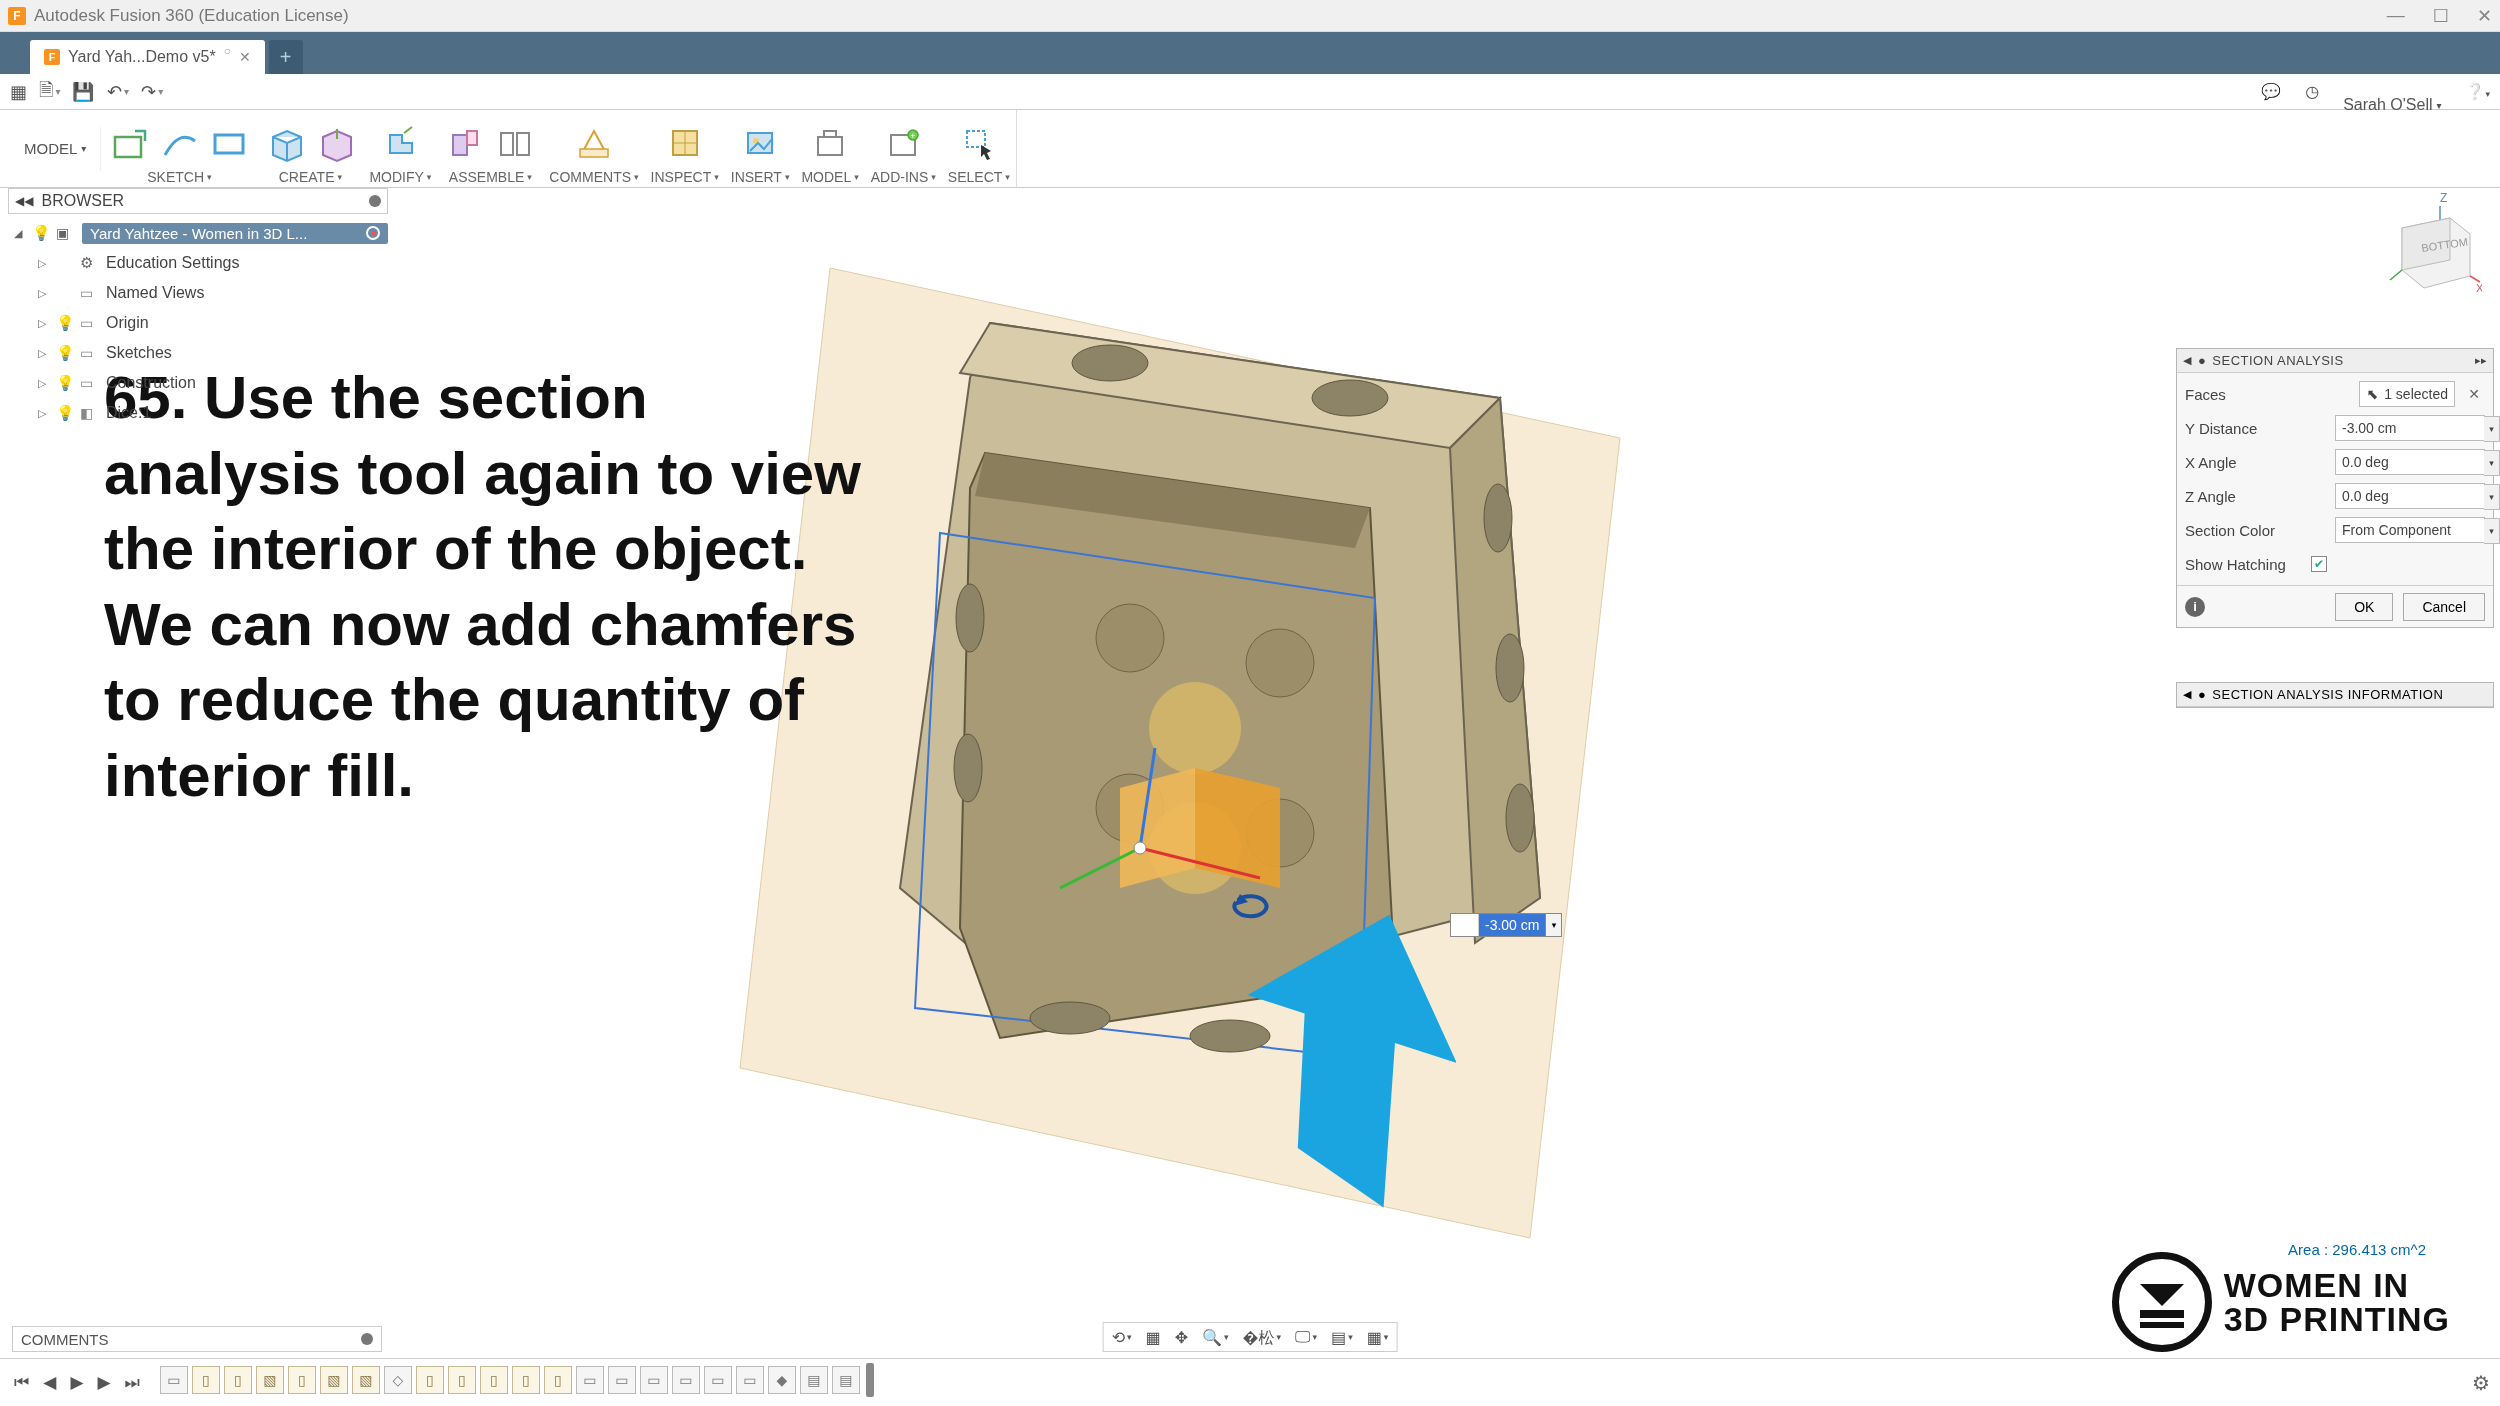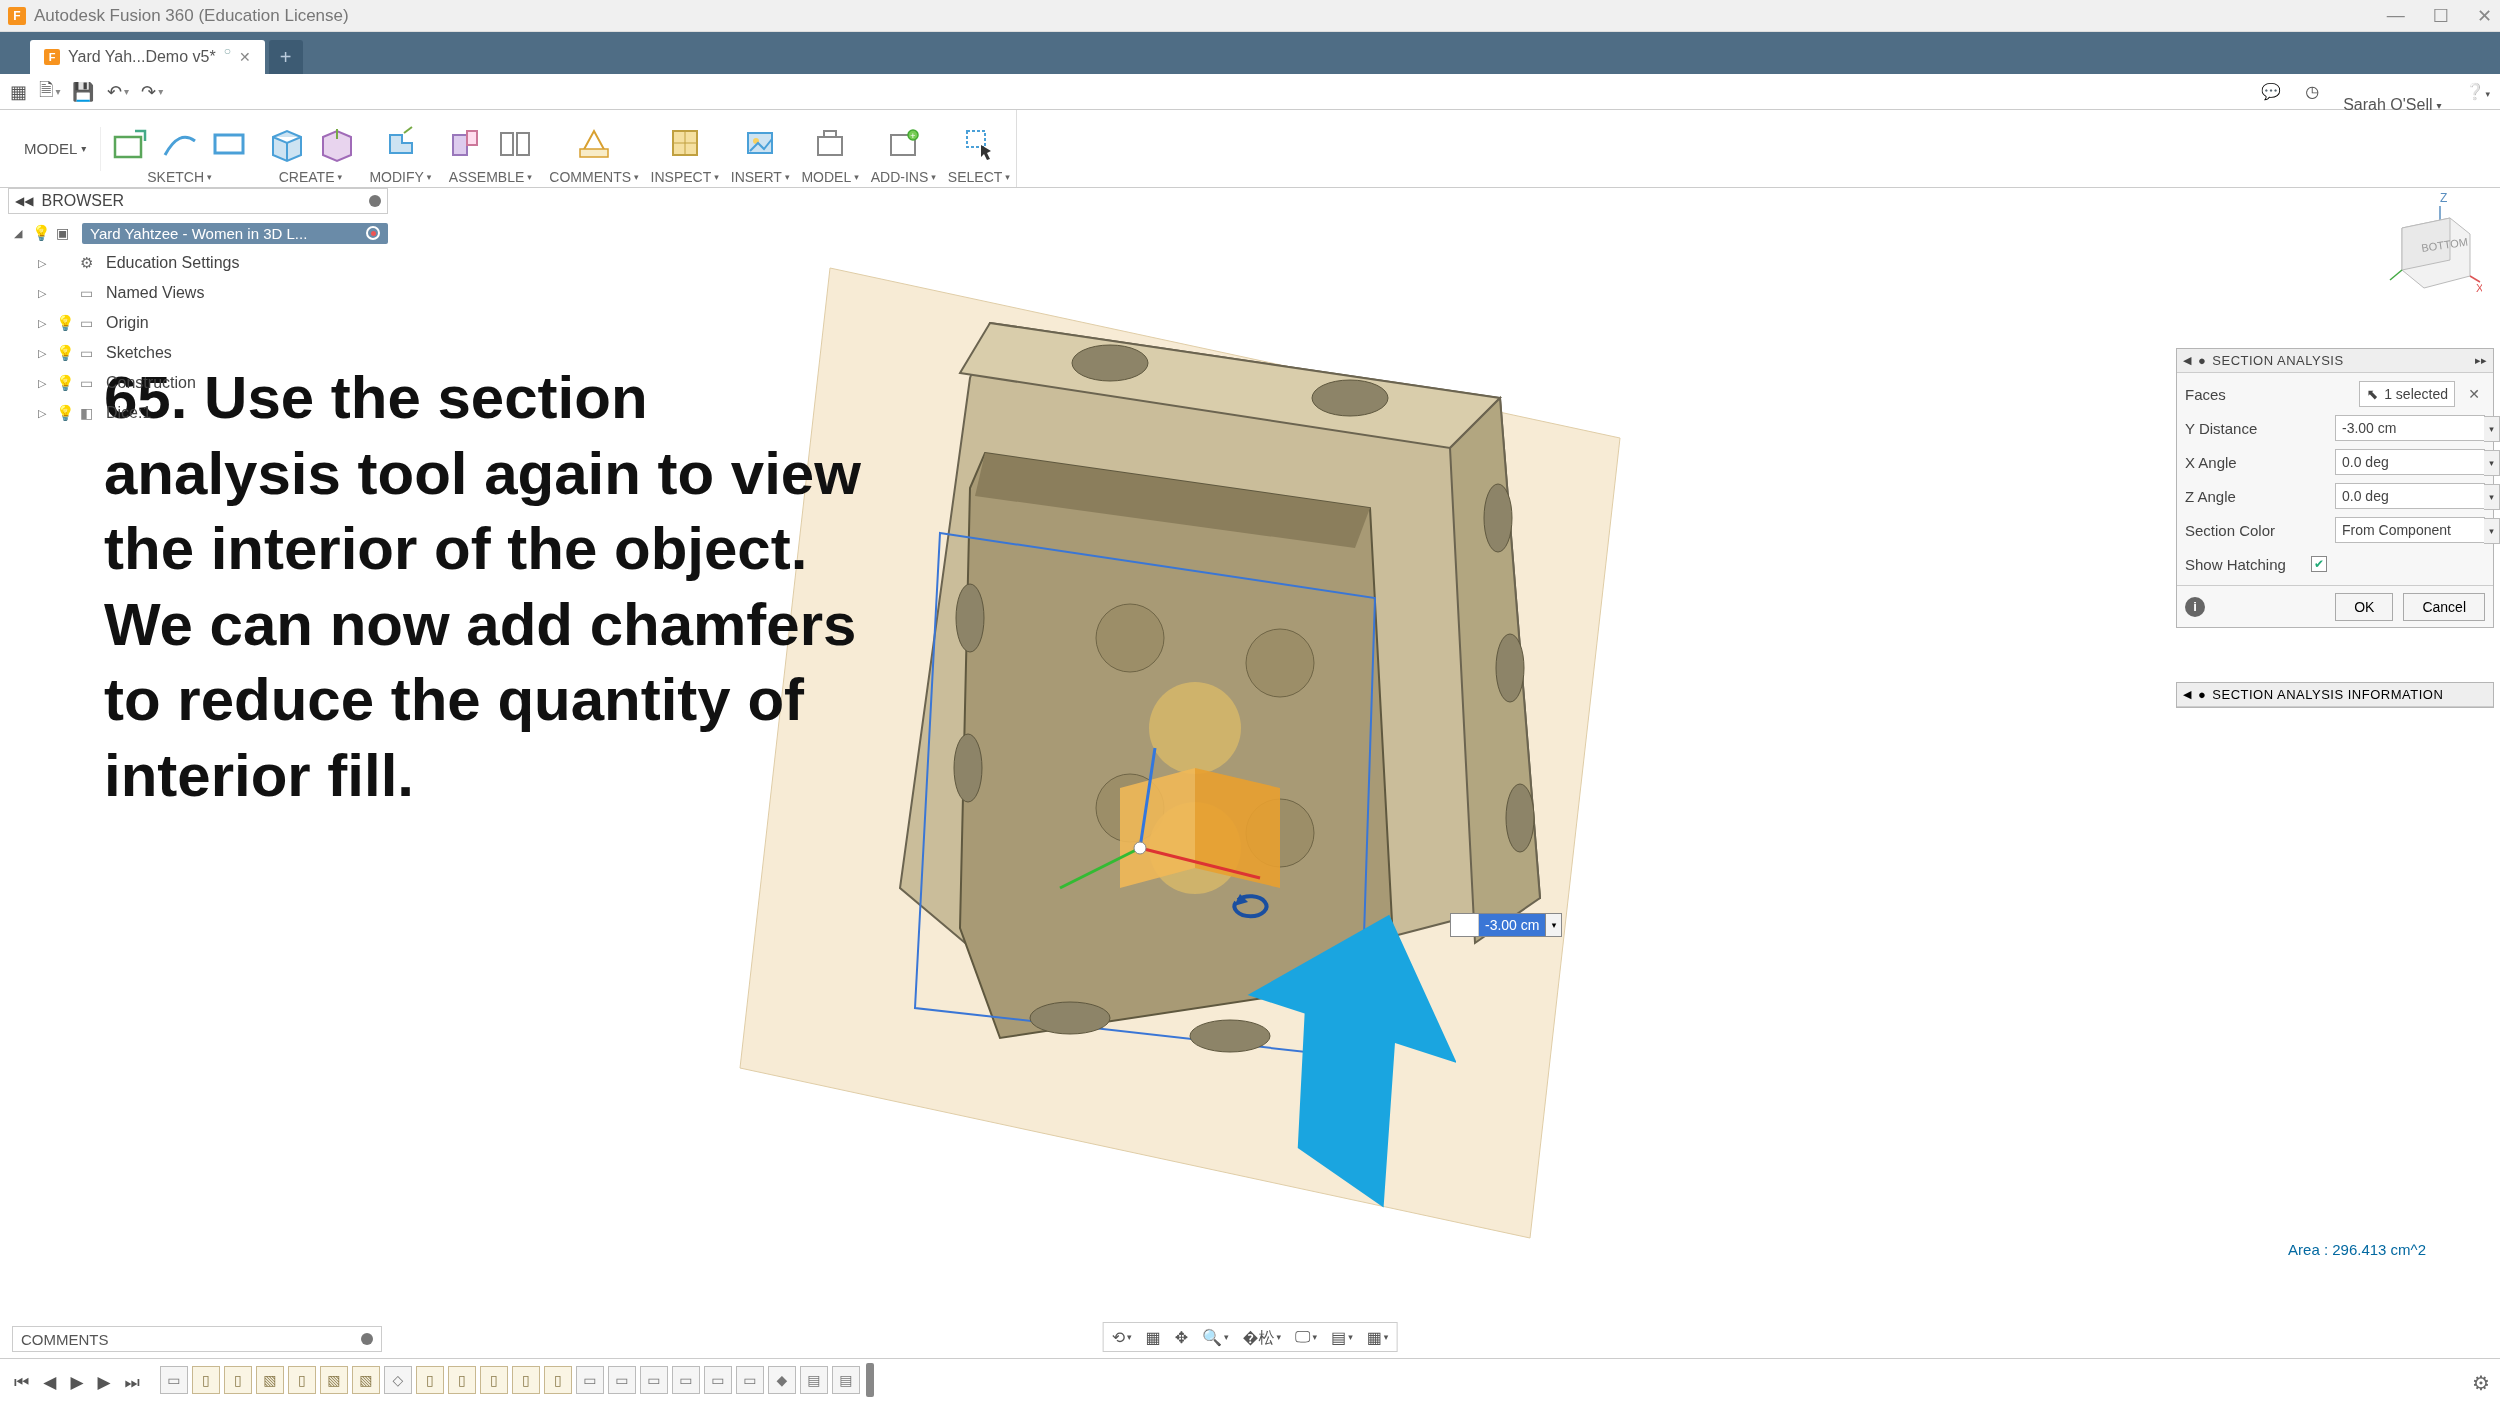--- a/index.html
+++ b/index.html
@@ -540,20 +540,33 @@
   <div class="panel2">
     <div class="panel-title">
       <span class="arrow">◀</span>
       <span>●</span>
       <span>SECTION ANALYSIS INFORMATION</span>
     </div>
   </div>
 
   <div class="status">Area : 296.413 cm^2</div>
 
+  <div class="wm">
+    <div class="circ">
+        <svg width="64" height="64" viewBox="0 0 64 64">
+          <path d="M10 14 L54 14 L32 36 Z" fill="#111"></path>
+          <rect x="10" y="40" width="44" height="8" fill="#111"></rect>
+          <rect x="10" y="52" width="44" height="6" fill="#111"></rect>
+        </svg>
+      </div>
+    <div class="txt">
+        <div>WOMEN IN</div>
+        <div>3D PRINTING</div>
+      </div>
+  </div>
 
   <div class="navbar">
     <span class="nicon">⟲<span class="dd">▾</span></span>
     <span class="nicon">▦</span>
     <span class="nicon">✥</span>
     <span class="nicon">🔍<span class="dd">▾</span></span>
     <span class="nicon">�松<span class="dd">▾</span></span>
     <span class="nicon">🖵<span class="dd">▾</span></span>
     <span class="nicon">▤<span class="dd">▾</span></span>
     <span class="nicon">▦<span class="dd">▾</span></span>

